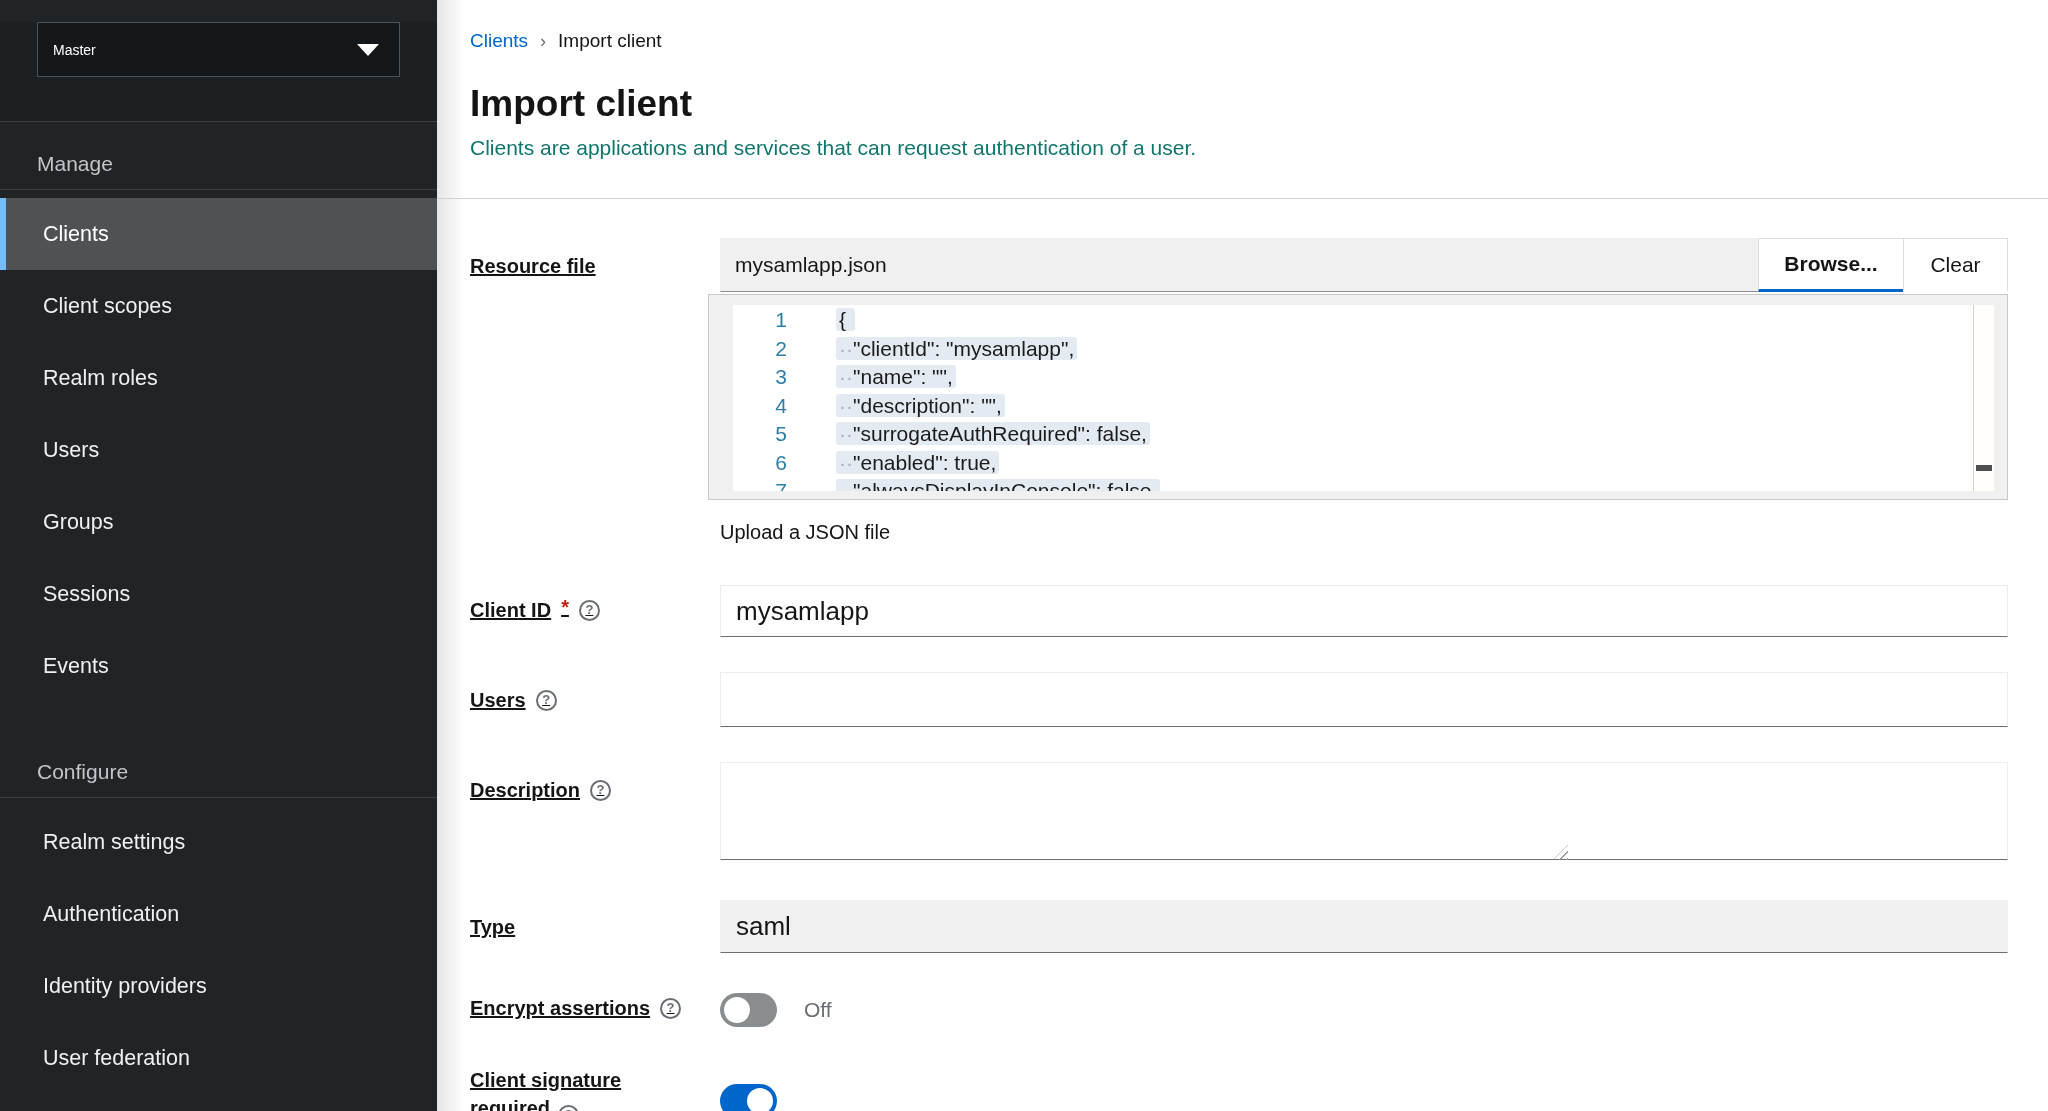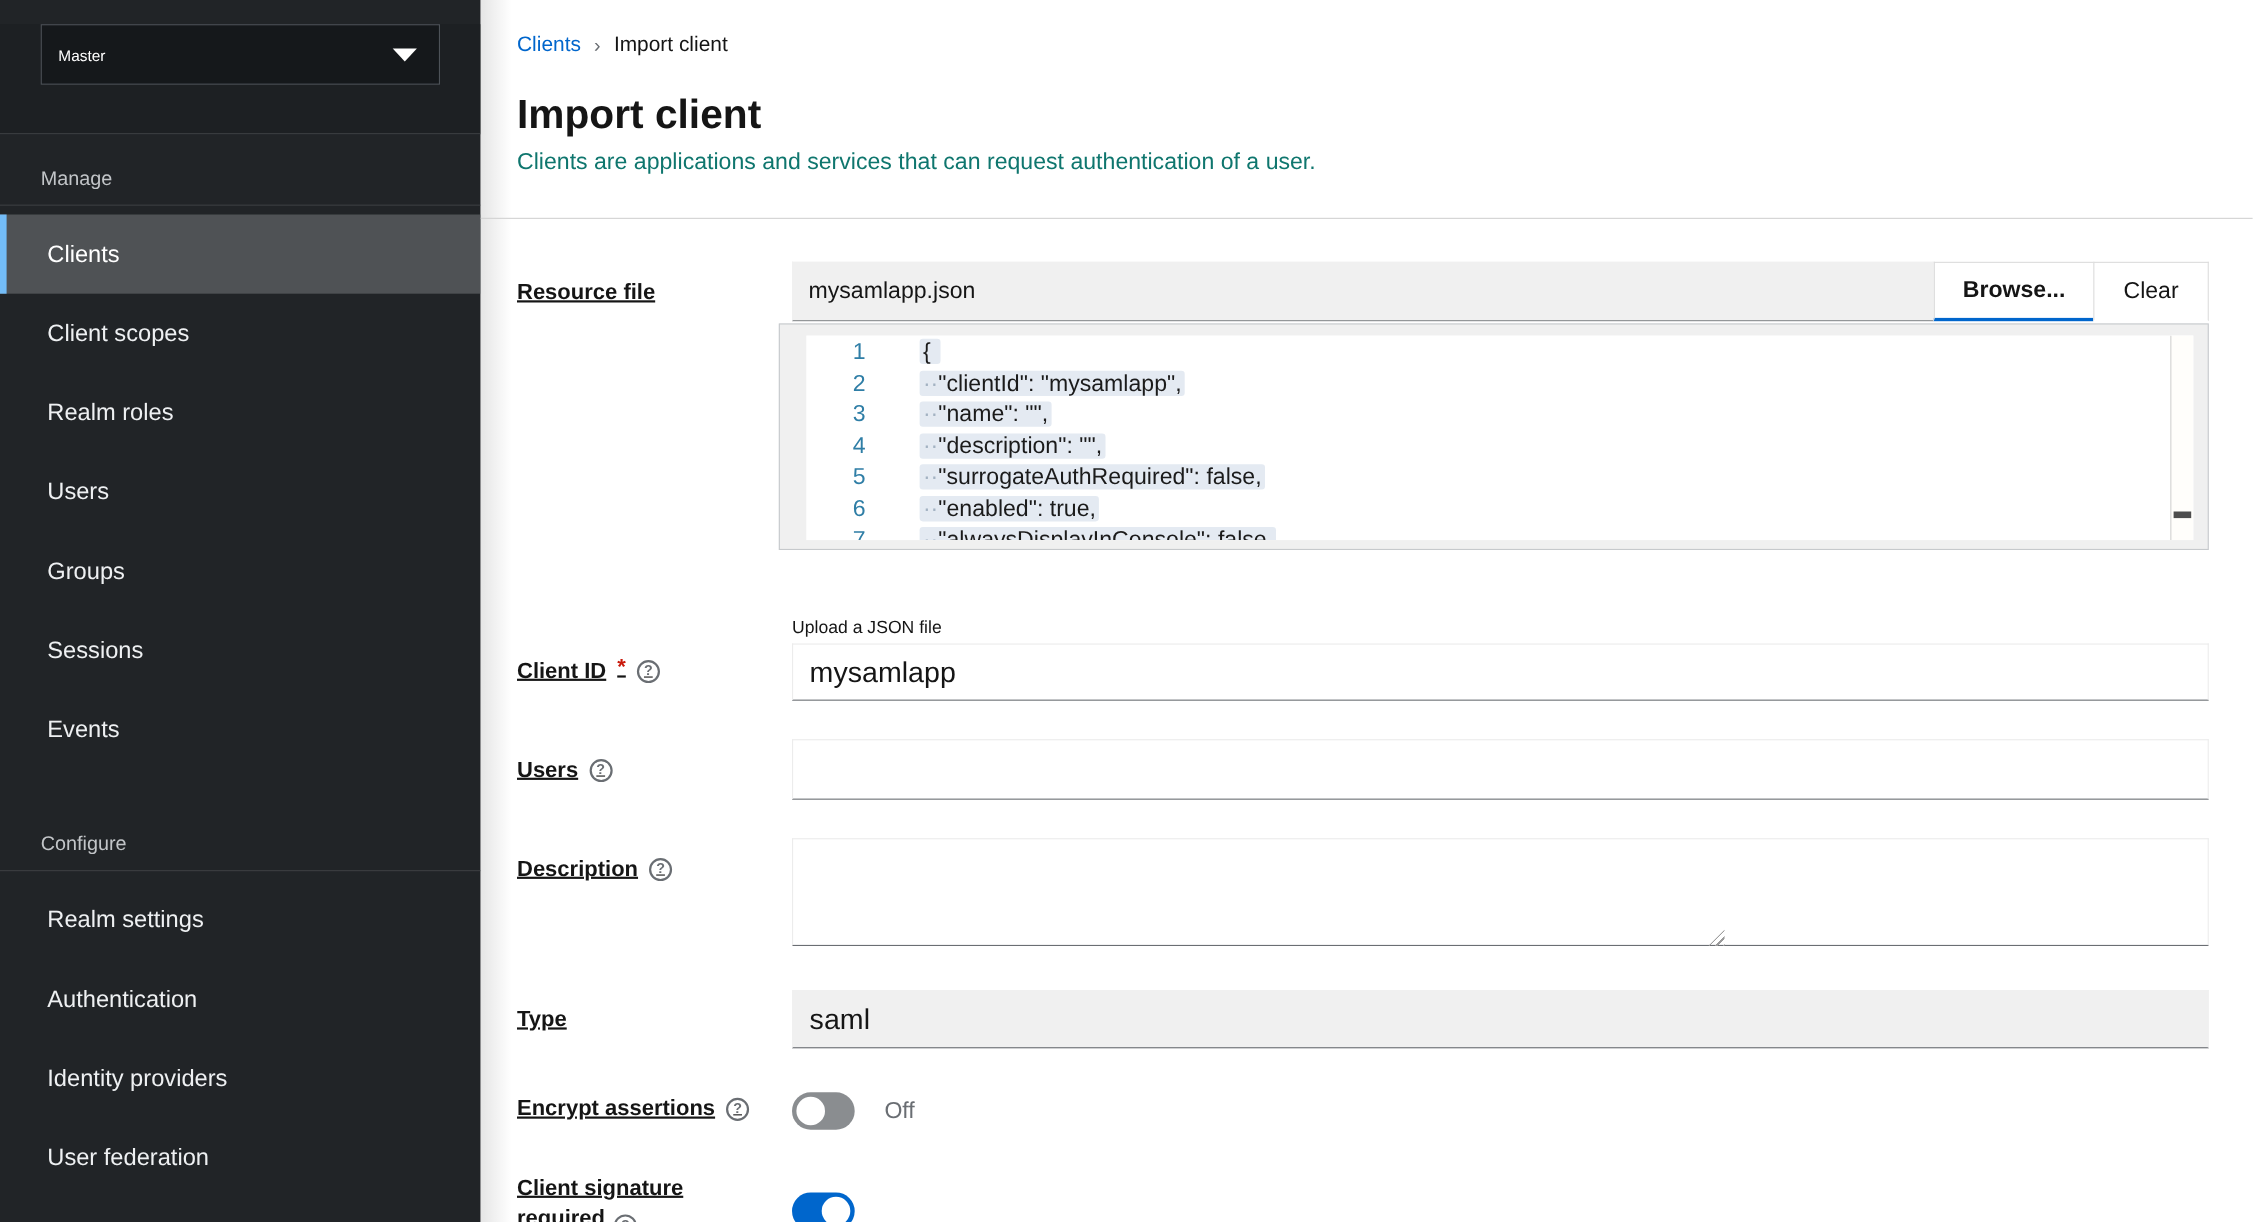--- a/index.html
+++ b/index.html
@@ -12,21 +12,21 @@
 
   
   .sidebar{position:absolute;left:0;top:0;width:437px;height:1111px;background:#212427;}
   .realm-area{height:100px;border-bottom:1px solid #3c3f42;background:#1d2023;}
   .realm-selector{display:flex;align-items:center;justify-content:space-between;
     margin:22px 0 0 37px;width:363px;height:55px;background:#15181b;border:1px solid #4d5258;
     padding:0 20px 0 15px;cursor:pointer;}
   .realm-selector span.rname{color:#fff;font-size:14px;}
   .caret{width:0;height:0;border-left:11px solid transparent;border-right:11px solid transparent;
     border-top:12px solid #fff;}
-  .nav-section h2{margin:30px 0 0 37px;font-size:18px;font-weight:400;color:#c2c5c8;}
+  .nav-section h2{margin:30px 0 0 37px;font-size:21px;font-weight:400;color:#c2c5c8;}
   .nav-section .nav-divider{margin-top:13px;border-bottom:1px solid #3c3f42;}
   .nav-section.configure h2{margin-top:58px;}
   .nav-list{list-style:none;margin-top:8px;}
   .nav-item{height:72px;display:flex;align-items:center;padding-left:37px;
     color:#eef0f2;font-size:21.5px;cursor:pointer;border-left:6px solid transparent;}
   .nav-item.current{background:var(--c-selected-bg);border-left:6px solid var(--c-nav-accent);color:#fff;}
 
   
   .main{position:absolute;left:437px;top:0;width:1611px;height:1111px;background:#fff;}
   .content-shadow{position:absolute;left:0;top:0;bottom:0;width:28px;pointer-events:none;
@@ -74,21 +74,21 @@
   .ed-lines{padding-top:1px;}
   .ed-line{display:flex;line-height:28.5px;font-family:"DejaVu Sans Mono",monospace;font-size:21px;}
   .ln{width:54px;text-align:right;color:#2f7ea6;flex:none;}
   .lc{margin-left:49px;white-space:pre;}
   .hl{background:#e4eaf2;border-radius:3px;padding:0 3px;}
   .ws{color:#a3b2c2;}
   .cd{color:#1b1b1b;}
   .ed-scroll{position:absolute;right:0;top:0;bottom:0;width:21px;background:#fffefb;
     border-left:1px solid #d2d2d2;}
   .ed-thumb{position:absolute;left:2px;right:2px;top:160px;height:6px;background:#4d4d4d;cursor:grab;}
-  .helper-text{position:absolute;left:283px;top:521px;font-size:16px;color:#151515;margin-top:41px;}
+  .helper-text{position:absolute;left:283px;top:521px;font-size:20px;color:#151515;}
 
   
   .switch-row{position:absolute;left:283px;display:flex;align-items:center;}
   .switch{position:relative;width:57px;height:34px;border-radius:17px;
     background:var(--c-toggle-off);cursor:pointer;flex:none;}
   .switch.on{background:var(--c-accent);}
   .knob{position:absolute;top:4px;left:4px;width:26px;height:26px;border-radius:50%;background:#fff;}
   .switch.on .knob{left:27px;}
   .switch-state{margin-left:27px;font-size:21px;}
   .switch-state.off{color:#6a6e73;}

